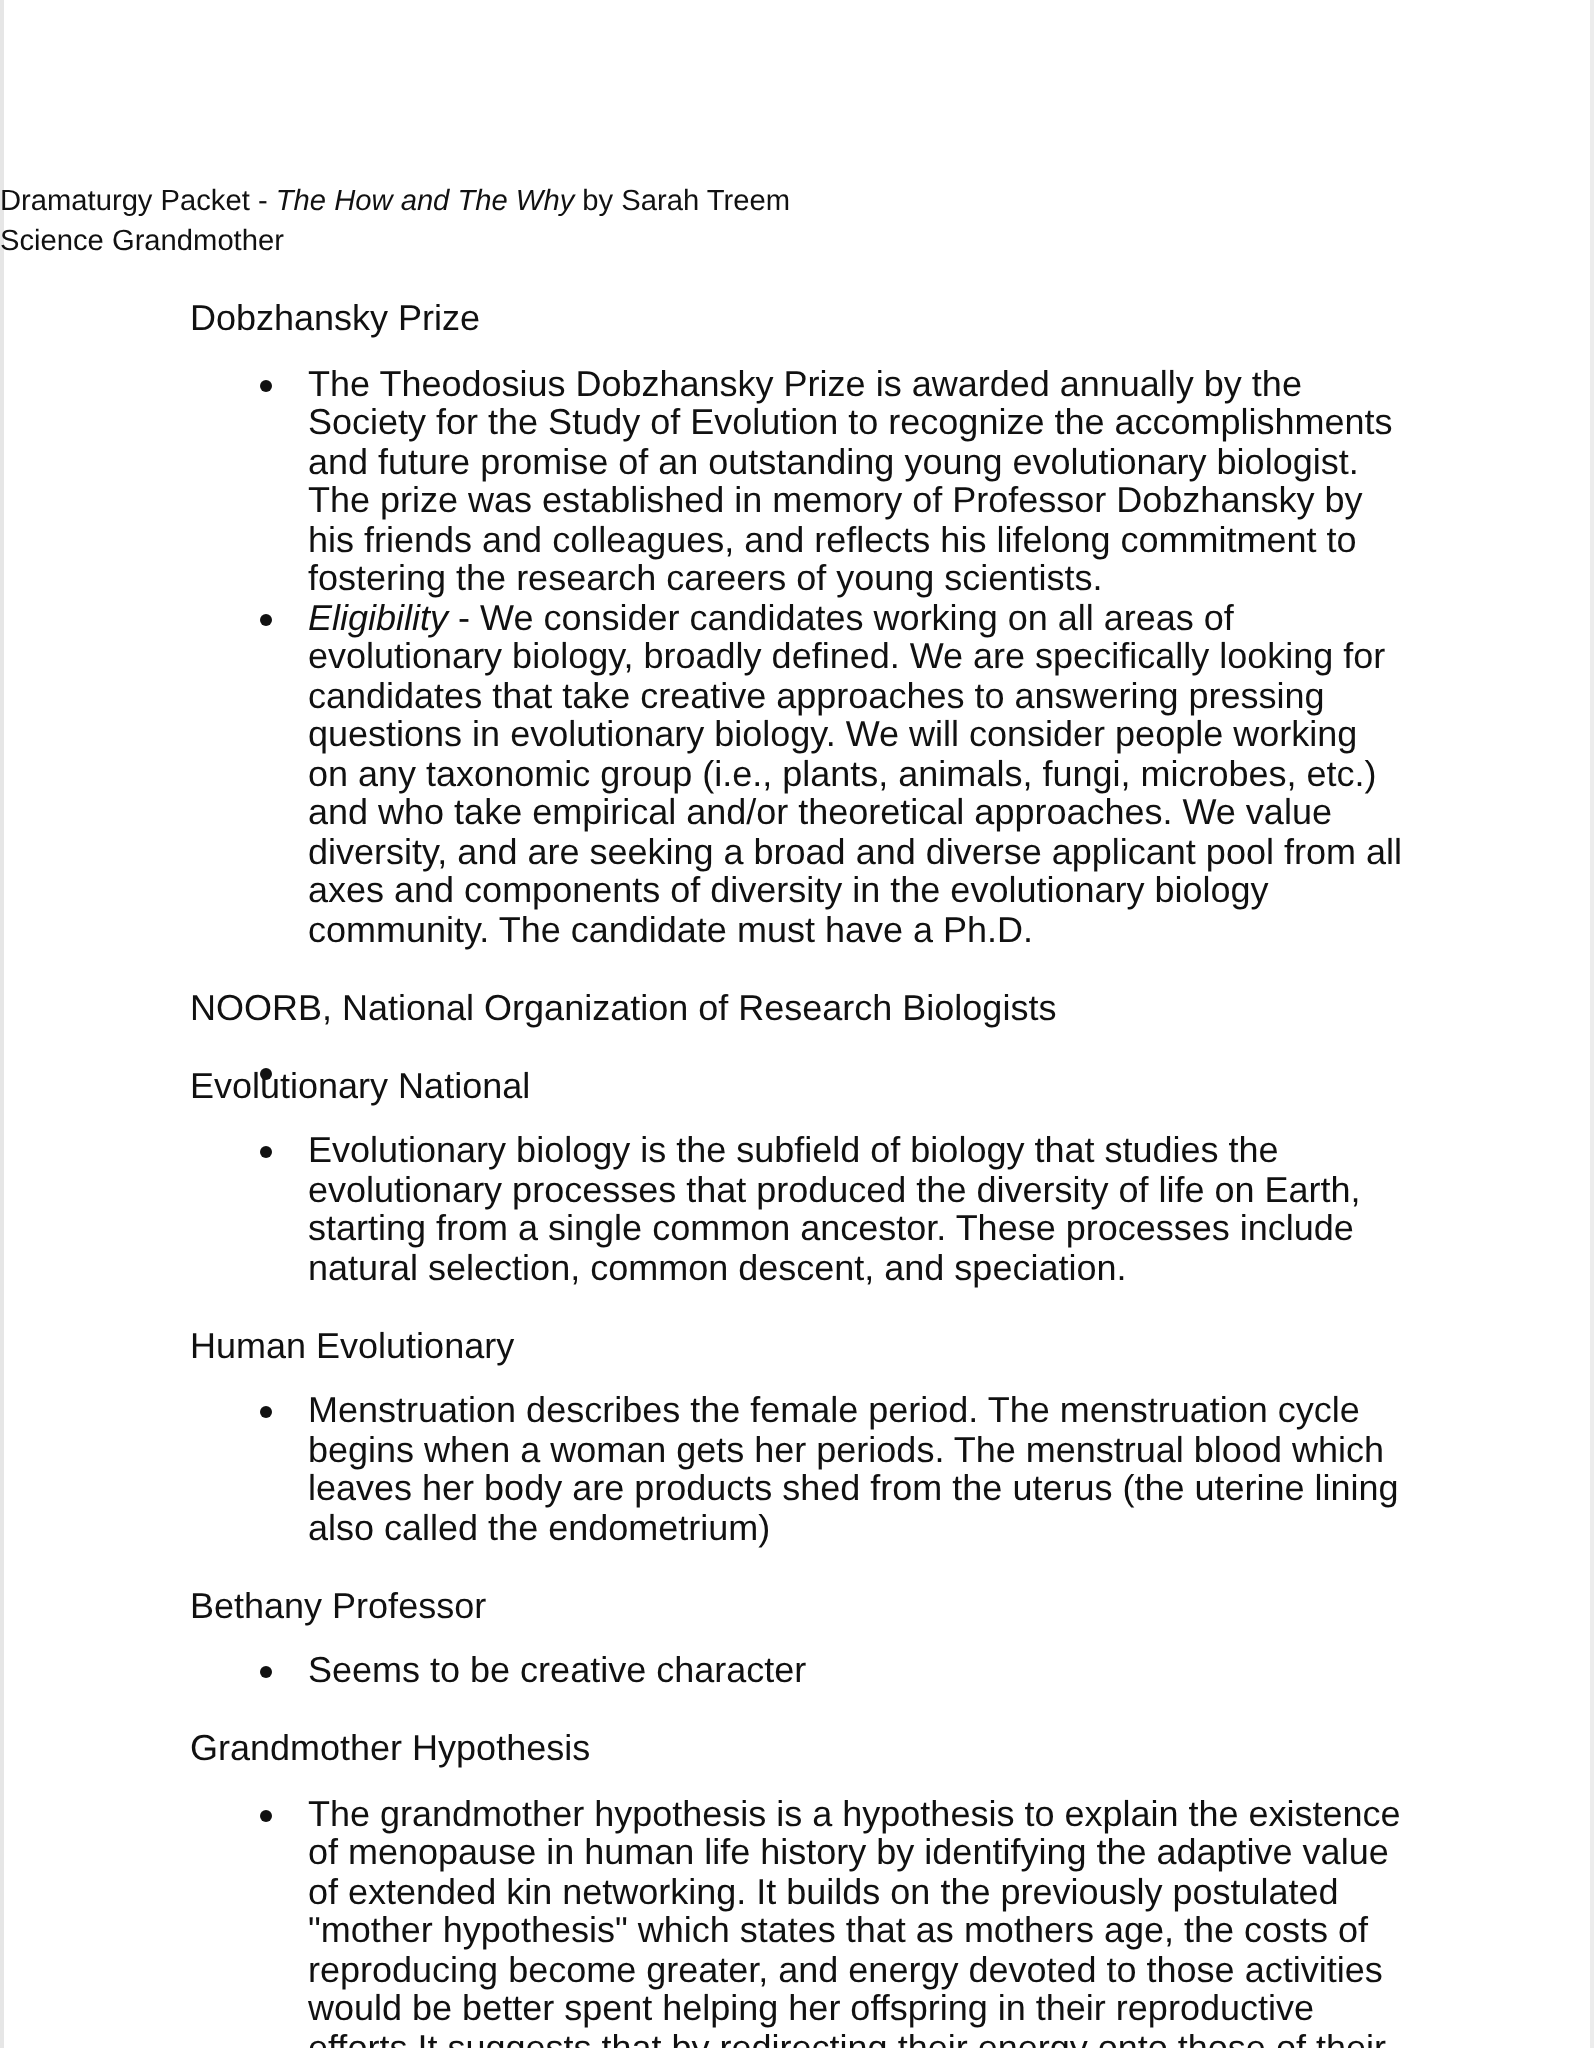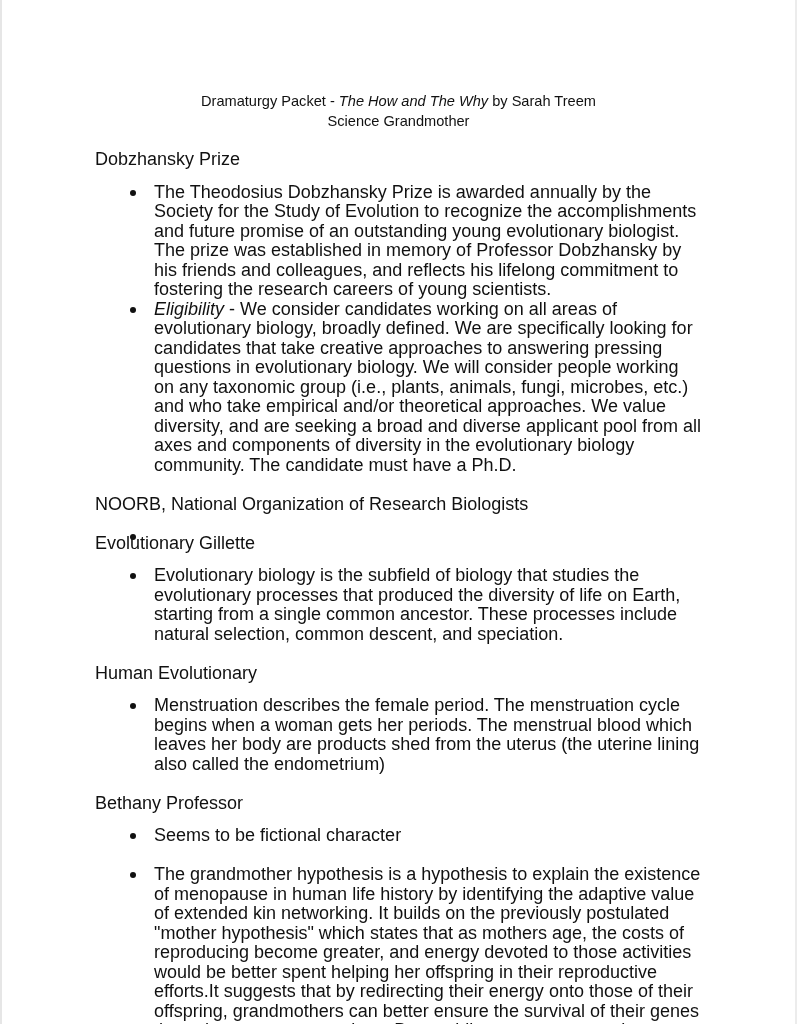--- a/index.html
+++ b/index.html
@@ -27,21 +27,20 @@
       position: absolute;
       left: 0; top: 0;
       width: 797px;
       height: 1024px;
     }
     .title-block {
       position: absolute;
       top: 91px;
       left: 0;
       width: 797px;
-      text-align: center;
       font-size: 14.6px;
       line-height: 20px;
     }
     .title-block .line { display: block; }
     .content {
       position: absolute;
       left: 95px;
       top: 150px;
       width: 620px;
       font-size: 18px;
@@ -93,40 +92,41 @@
     </div>
 
     <div class="section">
       <span class="heading">NOORB, National Organization of Research Biologists</span>
       <ul class="bullets">
         <li><span class="bullet"></span></li>
       </ul>
     </div>
 
     <div class="section">
-      <span class="heading">Evolutionary Gillette</span>
+      <span class="heading">Evolutionary National</span>
       <ul class="bullets">
         <li><span class="bullet"></span><span>Evolutionary biology is the subfield of biology that studies the evolutionary processes that produced the diversity of life on Earth, starting from a single common ancestor. These processes include natural selection, common descent, and speciation.</span></li>
       </ul>
     </div>
 
     <div class="section">
       <span class="heading">Human Evolutionary</span>
       <ul class="bullets">
         <li><span class="bullet"></span><span>Menstruation describes the female period. The menstruation cycle begins when a woman gets her periods. The menstrual blood which leaves her body are products shed from the uterus (the uterine lining also called the endometrium)</span></li>
       </ul>
     </div>
 
     <div class="section">
       <span class="heading">Bethany Professor</span>
       <ul class="bullets">
-        <li><span class="bullet"></span><span>Seems to be fictional character</span></li>
+        <li><span class="bullet"></span><span>Seems to be creative character</span></li>
       </ul>
     </div>
 
     <div class="section">
+      <span class="heading">Grandmother Hypothesis</span>
       <ul class="bullets">
         <li><span class="bullet"></span><span>The grandmother hypothesis is a hypothesis to explain the existence of menopause in human life history by identifying the adaptive value of extended kin networking. It builds on the previously postulated "mother hypothesis" which states that as mothers age, the costs of reproducing become greater, and energy devoted to those activities would be better spent helping her offspring in their reproductive efforts.It suggests that by redirecting their energy onto those of their offspring, grandmothers can better ensure the survival of their genes through younger generations. By providing sustenance and support to their kin, grandmothers not only ensure that their genetic interests are met, but they also enhance their social networks which could translate into better immediate</span></li>
       </ul>
     </div>
 
   </div>
 </div>
 
 </body></html>

